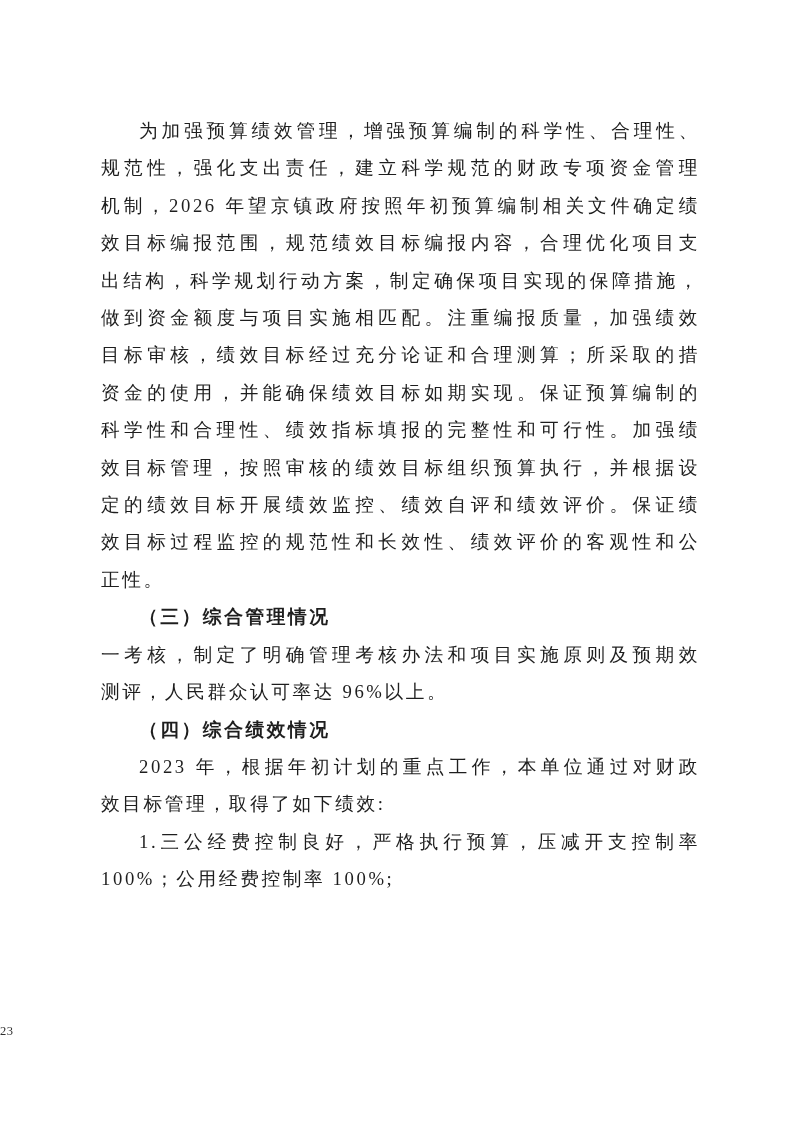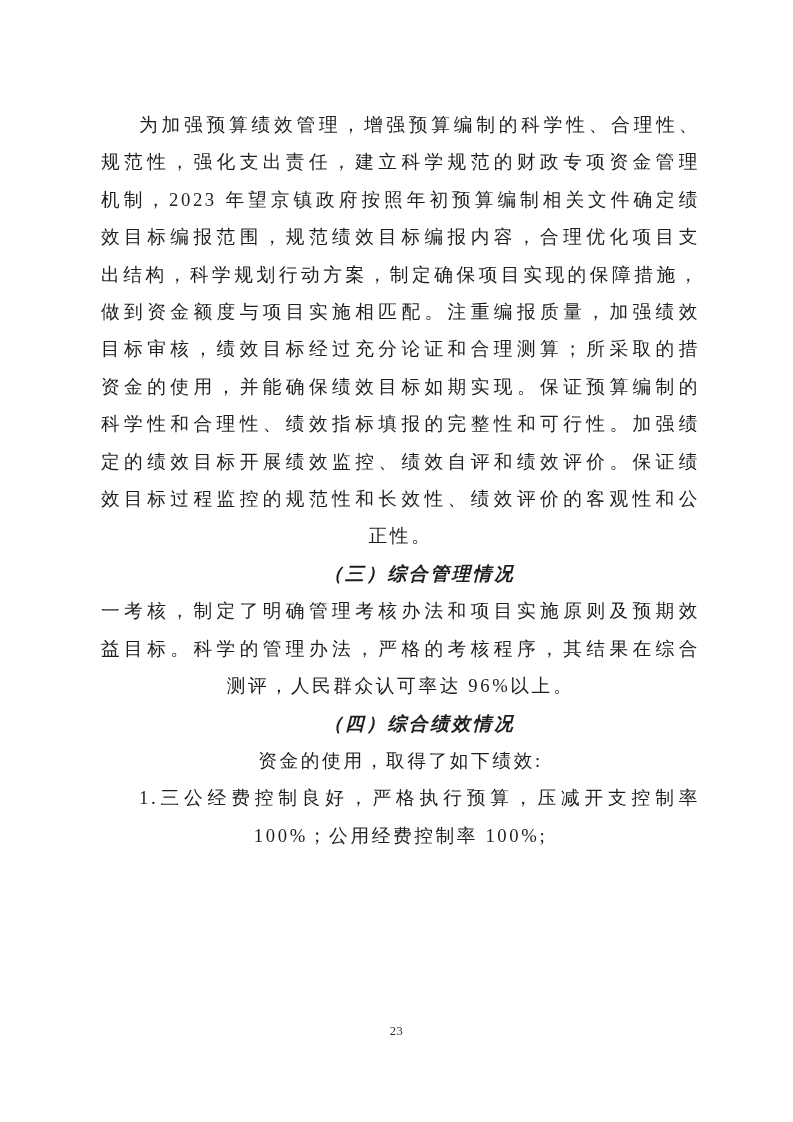--- a/index.html
+++ b/index.html
@@ -16,80 +16,79 @@
   }
   .page {
     position: relative;
     width: 793px;
     height: 1122px;
     background: #ffffff;
   }
   .doc-body {
     position: absolute;
     left: 101px;
-    top: 106px;
+    top: 112px;
     width: 599px;
   }
   .ln {
     font-size: 18.7px;
     line-height: 37.4px;
     letter-spacing: 2.6px;
     white-space: normal;
-    text-align: center;
+    text-align: left;
   }
   
   .j {
     text-align: justify;
     text-align-last: justify;
   }
   
   .ind {
     text-indent: 38px;
   }
   .bold {
     font-weight: bold;
-    font-style: italic;
   }
   .footer {
     position: absolute;
     left: 0;
     right: 0;
     top: 1021px;
-    text-align: center;
   }
   .pagenum {
     font-size: 12.5px;
     color: #2e2e2e;
     letter-spacing: 0.5px;
     font-family: "Liberation Serif", "DejaVu Serif", serif;
   }
 </style>
 </head>
 <body>
 
 <div class="page">
   <div class="doc-body">
     <div class="ln j ind">为加强预算绩效管理，增强预算编制的科学性、合理性、</div>
     <div class="ln j">规范性，强化支出责任，建立科学规范的财政专项资金管理</div>
-    <div class="ln j">机制，2023 年望京镇政府按照年初预算编制相关文件确定绩</div>
+    <div class="ln j">机制，2026 年望京镇政府按照年初预算编制相关文件确定绩</div>
     <div class="ln j">效目标编报范围，规范绩效目标编报内容，合理优化项目支</div>
     <div class="ln j">出结构，科学规划行动方案，制定确保项目实现的保障措施，</div>
     <div class="ln j">做到资金额度与项目实施相匹配。注重编报质量，加强绩效</div>
     <div class="ln j">目标审核，绩效目标经过充分论证和合理测算；所采取的措</div>
     <div class="ln j">资金的使用，并能确保绩效目标如期实现。保证预算编制的</div>
     <div class="ln j">科学性和合理性、绩效指标填报的完整性和可行性。加强绩</div>
+    <div class="ln j">效目标管理，按照审核的绩效目标组织预算执行，并根据设</div>
     <div class="ln j">定的绩效目标开展绩效监控、绩效自评和绩效评价。保证绩</div>
     <div class="ln j">效目标过程监控的规范性和长效性、绩效评价的客观性和公</div>
     <div class="ln">正性。</div>
     <div class="ln ind bold">（三）综合管理情况</div>
     <div class="ln j">一考核，制定了明确管理考核办法和项目实施原则及预期效</div>
-    <div class="ln j">益目标。科学的管理办法，严格的考核程序，其结果在综合</div>
     <div class="ln">测评，人民群众认可率达 96%以上。</div>
     <div class="ln ind bold">（四）综合绩效情况</div>
-    <div class="ln">资金的使用，取得了如下绩效:</div>
+    <div class="ln j ind">2023 年，根据年初计划的重点工作，本单位通过对财政</div>
+    <div class="ln">效目标管理，取得了如下绩效:</div>
     <div class="ln j ind">1.三公经费控制良好，严格执行预算，压减开支控制率</div>
     <div class="ln">100%；公用经费控制率 100%;</div>
   </div>
 
   <div class="footer">
     <span class="pagenum">23</span>
   </div>
 </div>
 
 </body></html>

